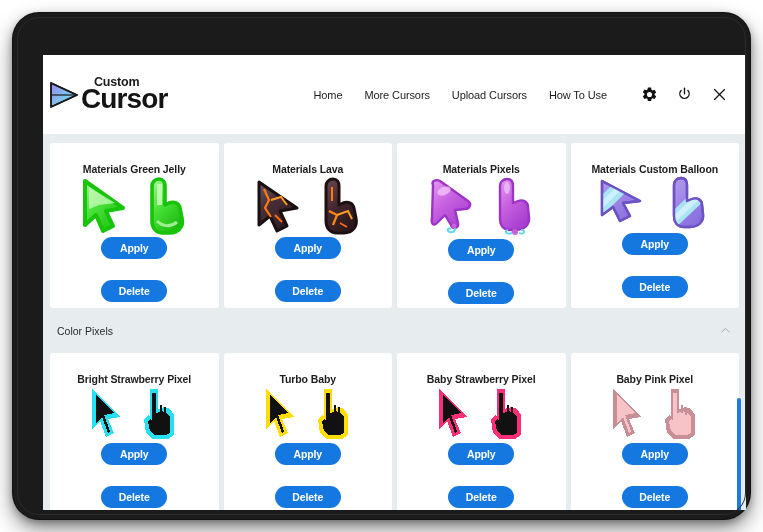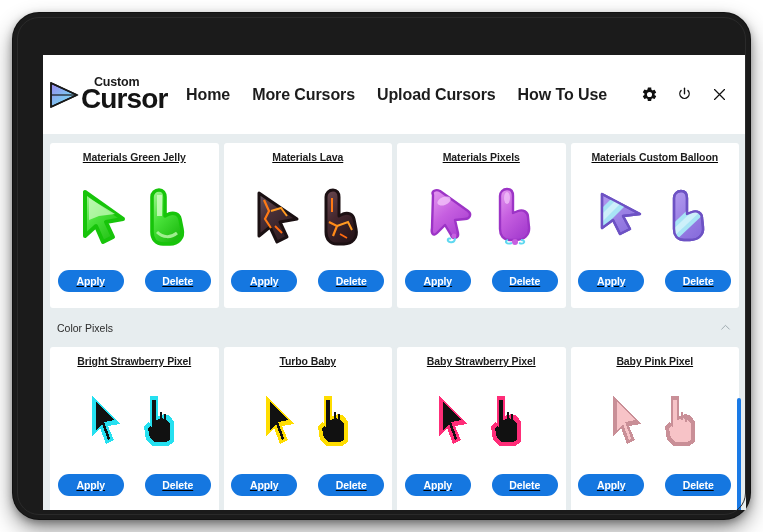--- a/index.html
+++ b/index.html
@@ -86,22 +86,22 @@
   }
 
   
   #main-nav {
     margin-left: auto;
     display: flex;
     align-items: center;
     gap: 22px;
   }
   .nav-link {
-    font-size: 16px;
-    font-weight: 700;
+    font-size: 11px;
+    font-weight: 400;
     color: #1c1c1c;
     text-decoration: none;
     white-space: nowrap;
     letter-spacing: -0.1px;
     cursor: pointer;
   }
   #header-actions {
     display: flex;
     align-items: center;
     gap: 18px;
@@ -134,22 +134,21 @@
     padding: 0 7px;
   }
 
   .cursor-card {
     background: #ffffff;
     border-radius: 3px;
     height: 165px;
     display: flex;
     flex-direction: column;
     align-items: center;
-    padding-top: 8px;
-    text-decoration: underline;
+    padding-top: 20px;
   }
   .card-title {
     font-size: 10.5px;
     font-weight: 700;
     color: #1d1d1d;
     letter-spacing: -0.1px;
     text-align: center;
     padding: 0 6px;
   }
   .cursor-art {
@@ -159,20 +158,21 @@
     justify-content: center;
     gap: 8px;
     width: 100%;
   }
   .cursor-art svg { display: block; }
 
   .card-actions {
     display: flex;
     gap: 21px;
     padding-bottom: 16px;
+    flex-direction: column;
   }
   .pill-btn {
     border: none;
     border-radius: 20px;
     background: #1577e0;
     color: #ffffff;
     font-family: "Liberation Sans", sans-serif;
     font-size: 10.5px;
     font-weight: 700;
     width: 66px;
@@ -180,21 +180,21 @@
     cursor: pointer;
     letter-spacing: -0.1px;
   }
 
   
   .section-header {
     display: flex;
     align-items: center;
     justify-content: space-between;
     padding: 0 14px 0 14px;
-    height: 39px;
+    height: 45px;
     background: #e7edef;
     cursor: pointer;
   }
   .section-title {
     font-size: 10.5px;
     font-weight: 400;
     color: #2b2b2b;
   }
   .chevron-icon {
     color: #9aa6ab;

